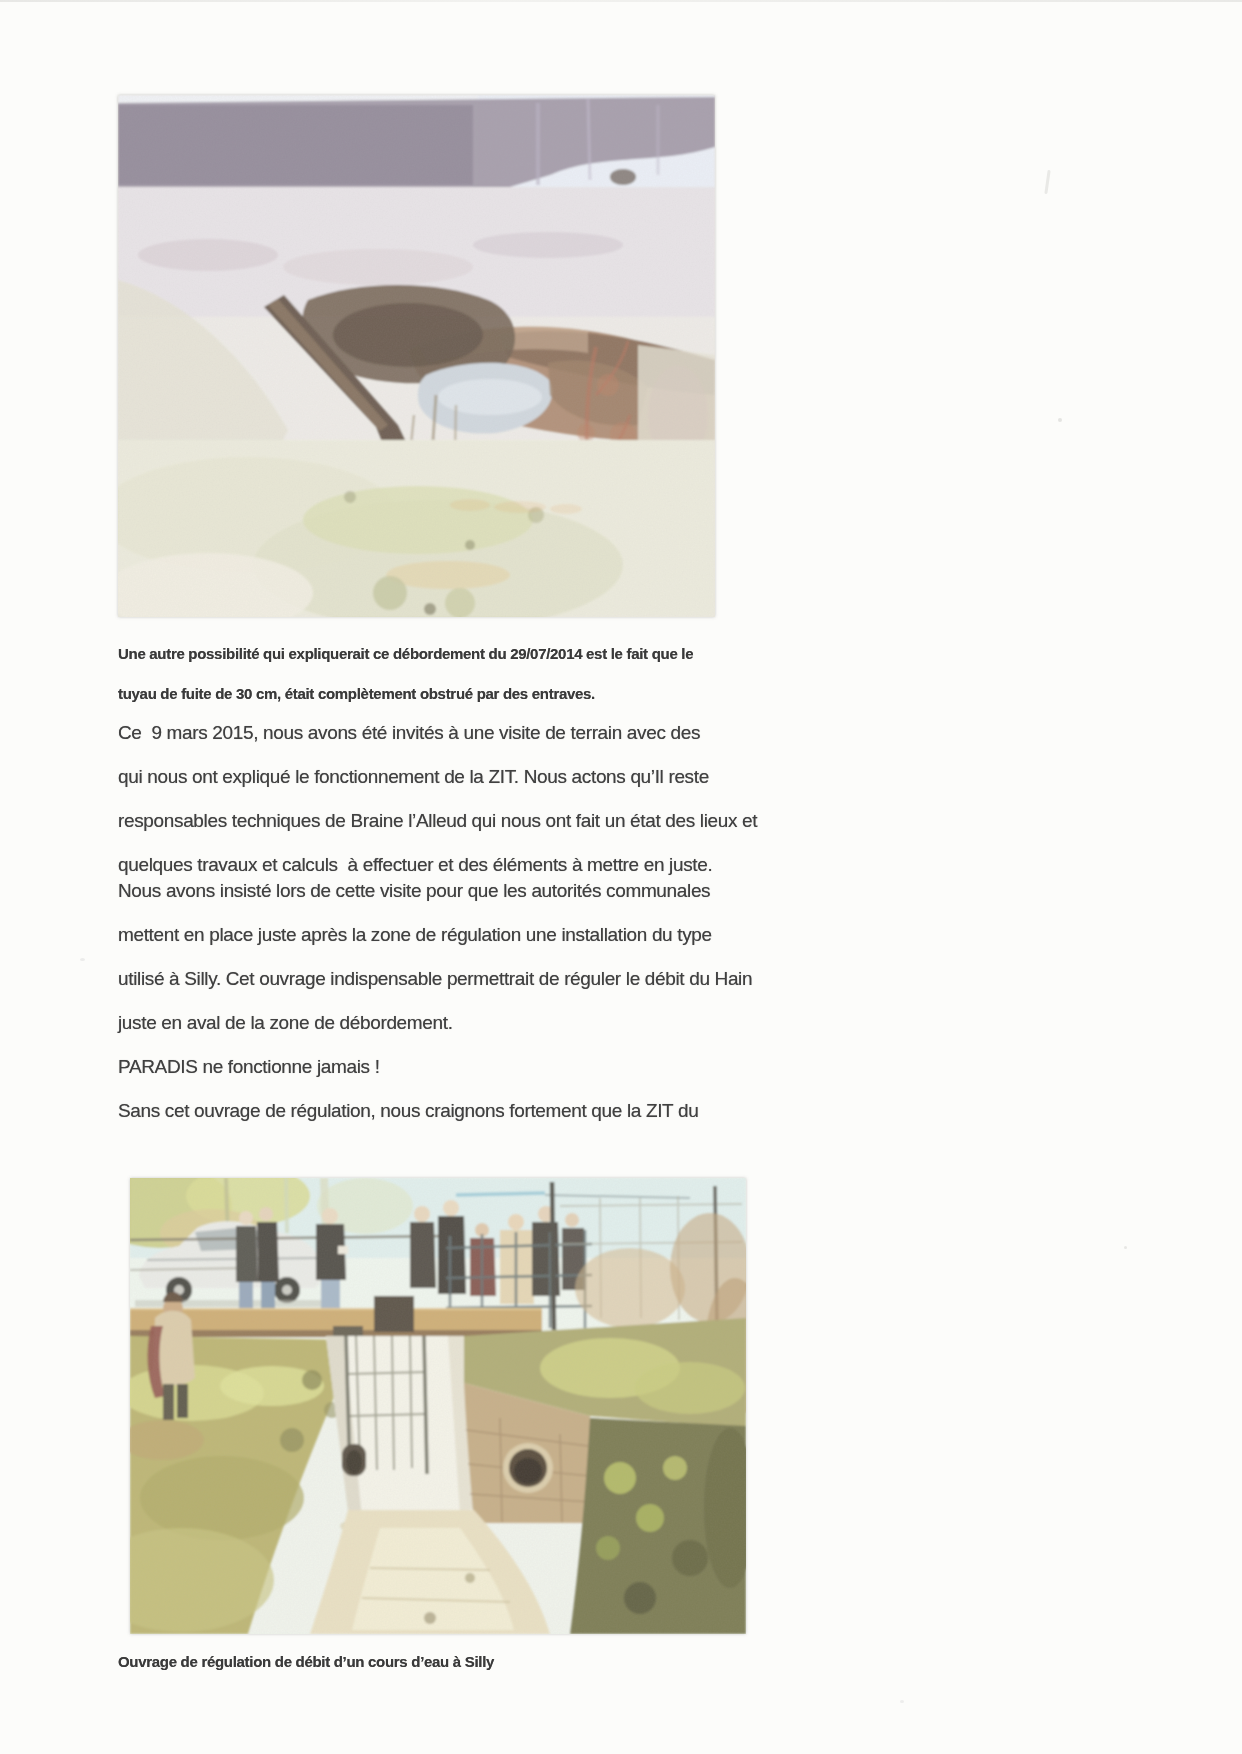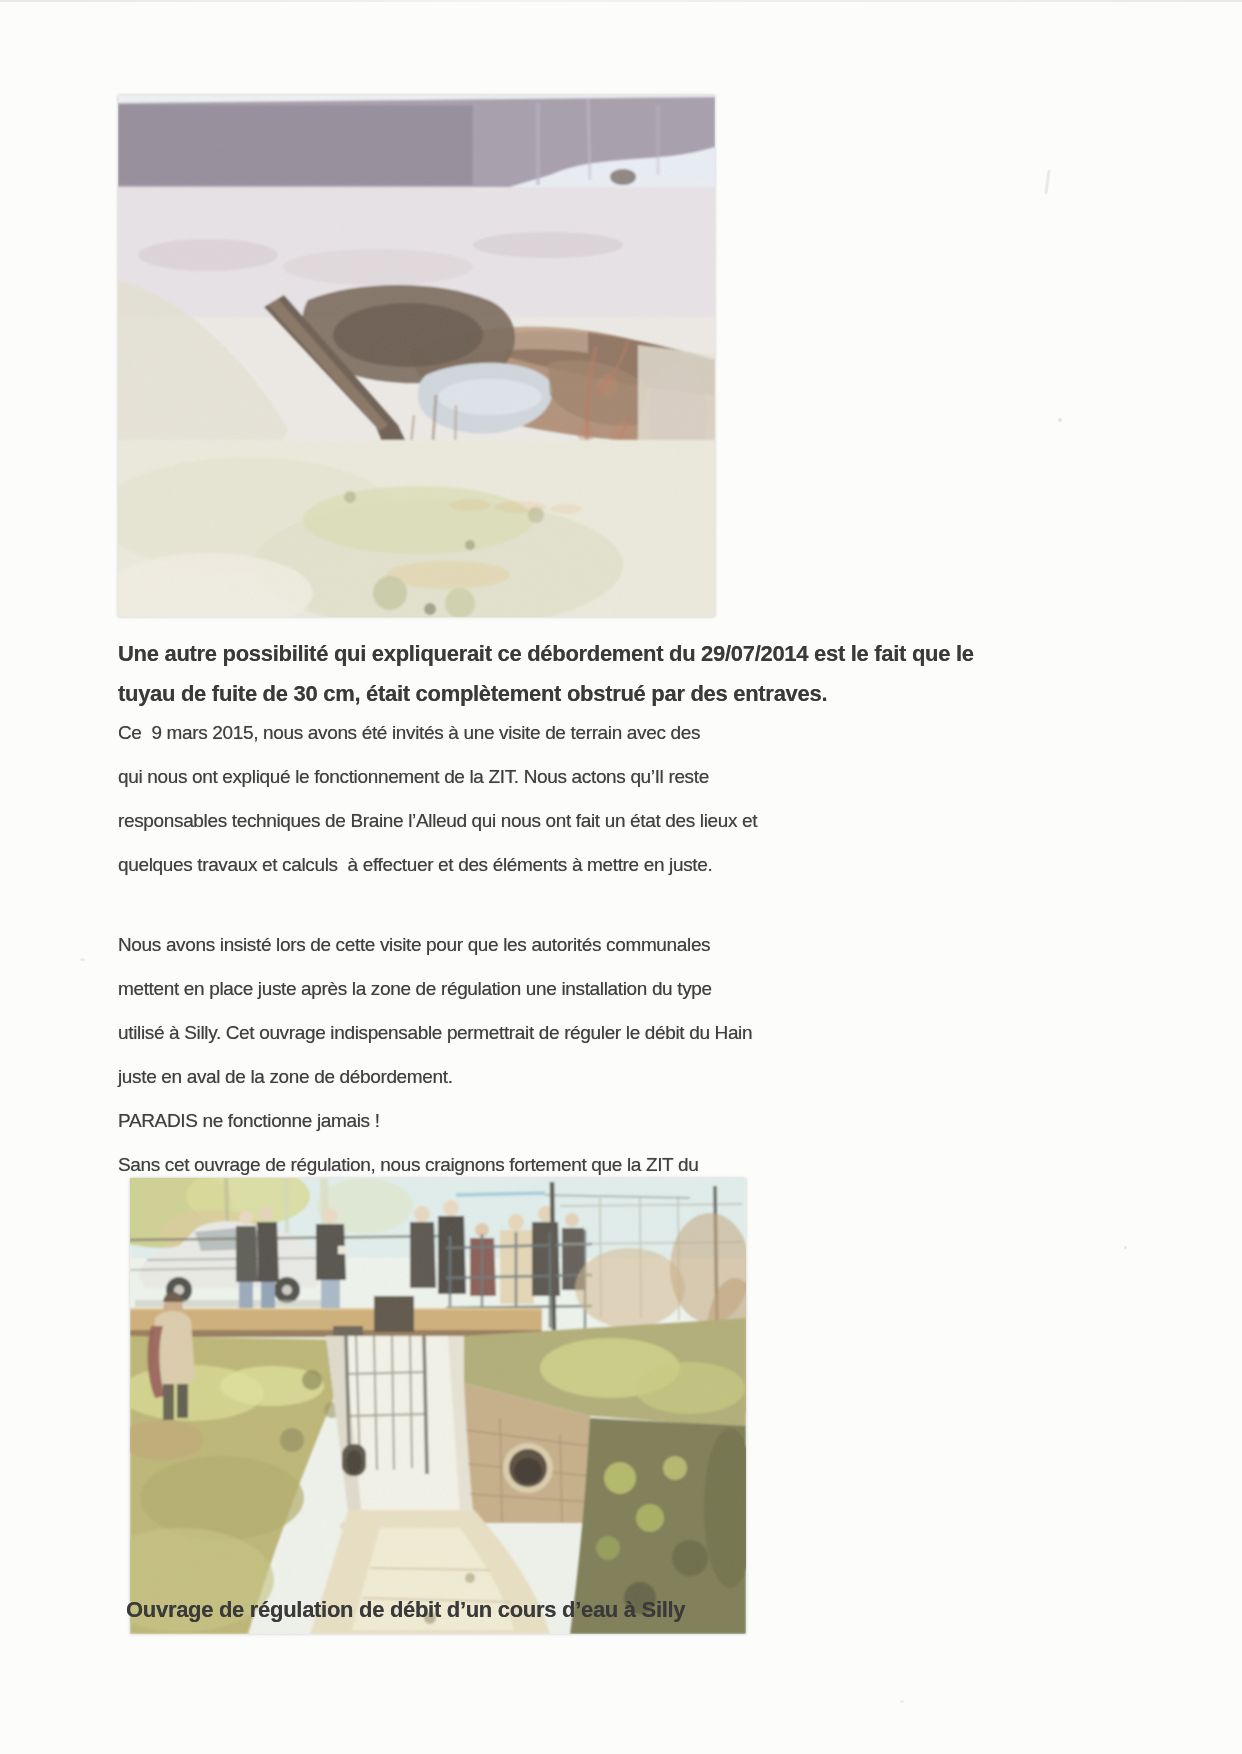--- a/index.html
+++ b/index.html
@@ -20,35 +20,35 @@
   figure svg{display:block;width:100%;height:100%;}
   .photo{
     box-shadow:0 0 3px rgba(110,110,110,.35);
   }
   #photo1{left:118px;top:95px;width:597px;height:522px;}
   #photo2{left:130px;top:1178px;width:616px;height:456px;}
 
   .caption{
     position:absolute;left:118px;
     font-weight:bold;
-    font-size:22px;line-height:40px;letter-spacing:-0.3px;
+    font-size:15px;line-height:40px;letter-spacing:-0.3px;
     color:#3a3a3a;
     text-shadow:0 0 .6px rgba(70,70,70,.75);
   }
   #caption1{top:634px;width:900px;}
-  #caption2{top:1590px;width:700px;margin-left:8px;}
+  #caption2{top:1642px;width:700px;}
 
   .bodytext{
     position:absolute;left:118px;width:1010px;
     font-size:19px;line-height:44px;letter-spacing:-0.35px;
     color:#404040;
     text-shadow:0 0 .7px rgba(80,80,80,.7);
   }
   #para1{top:711px;}
-  #para2{top:923px;}
+  #para2{top:869px;}
   .line{white-space:pre-wrap;}
 
   
   .speck{position:absolute;background:#b6b6b4;border-radius:50%;}
   #speck1{left:1046px;top:170px;width:3px;height:24px;border-radius:2px;opacity:.28;transform:rotate(8deg);}
   #speck2{left:1058px;top:418px;width:4px;height:4px;opacity:.35;}
   #speck3{left:1124px;top:1246px;width:3px;height:3px;opacity:.3;}
   #speck4{left:80px;top:958px;width:5px;height:3px;opacity:.22;}
   #speck5{left:900px;top:1700px;width:4px;height:3px;opacity:.2;}
 </style>

